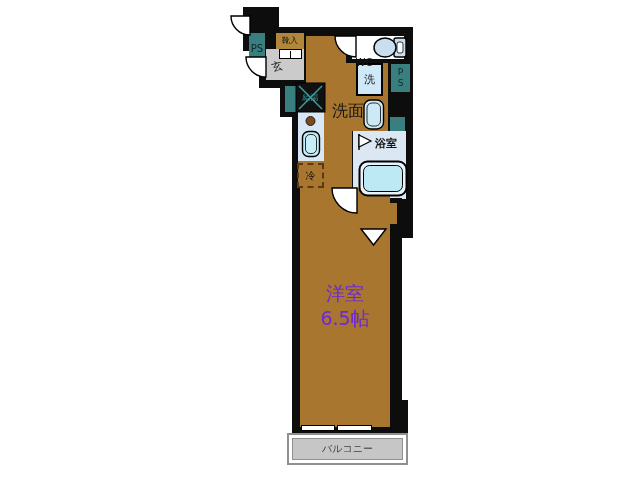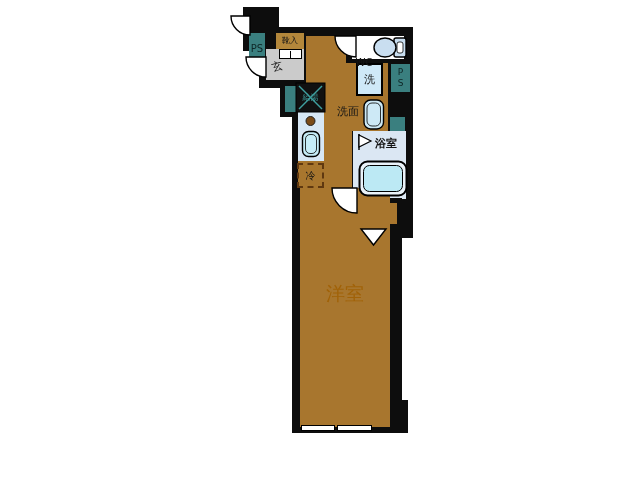--- a/index.html
+++ b/index.html
@@ -15,21 +15,21 @@
   .brown{background:#a8762e;}
   .teal{background:#3a7f7f;}
   .gray{background:#cbcbcb;}
   .blue{background:#d7e7f5;}
   .whitefill{background:#ffffff;}
   
   .lbl{display:flex;align-items:center;justify-content:center;
        color:#151515;line-height:1;white-space:nowrap;}
   .z1{z-index:1}.z2{z-index:2}.z4{z-index:4}
   #fixtures{position:absolute;left:0;top:0;z-index:3;pointer-events:none;}
-  .room-label{position:absolute;z-index:4;text-align:center;color:#a16207;}
+  .room-label{position:absolute;z-index:4;text-align:center;color:#6d28d9;}
   .room-label .line{display:block;}
 </style>
 </head>
 <body>
 
 <div id="canvas">
 
   <div class="abs wall z1" style="left:243px;top:7px;width:36px;height:44px;"></div>
   <div class="abs wall z1" style="left:268px;top:27px;width:145px;height:9px;"></div>
   <div class="abs wall z1" style="left:259px;top:27px;width:47px;height:61px;"></div>
@@ -83,39 +83,45 @@
 
   <div class="abs z2 lbl" style="left:297px;top:163px;width:27px;height:25px;border:2px dashed #5f3810;box-sizing:border-box;font-size:10px;">
     <span>冷</span>
   </div>
 
   <div class="abs z2" style="left:353px;top:131px;width:53px;height:68px;background:#dbe7f3;"></div>
   <div class="abs z4 lbl" style="left:371px;top:136px;width:30px;height:14px;font-size:11px;font-weight:bold;">
     <span>浴室</span>
   </div>
 
-  <div class="abs z4 lbl" style="left:332px;top:103px;width:32px;height:16px;font-size:11px;">
+  <div class="abs z4 lbl" style="left:332px;top:103px;width:32px;height:16px;font-size:16px;">
     <span>洗面</span>
   </div>
 
   <div class="abs wall z2" style="left:351px;top:198px;width:51px;height:31px;"></div>
   <div class="abs brown z2 lbl" style="left:356px;top:203px;width:41px;height:21px;font-size:9px;">
     <span>CL</span>
   </div>
 
   <div class="abs brown z2" style="left:300px;top:188px;width:90px;height:239px;"></div>
   <div class="room-label" style="left:300px;top:281px;width:90px;font-size:19px;line-height:1.3;">
     <span class="line">洋室</span>
+    <span class="line">6.5帖</span>
   </div>
 
   <div class="abs teal z2" style="left:285px;top:86px;width:11px;height:26px;"></div>
 
   <div class="abs z2" style="left:301px;top:425px;width:34px;height:6px;background:#fff;border:1px solid #000;box-sizing:border-box;"></div>
   <div class="abs z2" style="left:337px;top:425px;width:35px;height:6px;background:#fff;border:1px solid #000;box-sizing:border-box;"></div>
 
+  <div class="abs z2" style="left:287px;top:433px;width:121px;height:32px;background:#fff;border:2px solid #909090;box-sizing:border-box;">
+    <div class="abs lbl" style="left:3px;top:3px;right:3px;bottom:3px;background:#c6c6c6;border:1px solid #909090;font-size:10px;color:#3c3c3c;">
+      <span>バルコニー</span>
+    </div>
+  </div>
 
   <svg id="fixtures" width="640" height="480" viewBox="0 0 640 480">
 
     <g>
       <rect x="296" y="83" width="29" height="29" fill="#111" stroke="#000" stroke-width="1"></rect>
       <line x1="299" y1="86" x2="322" y2="109" stroke="#3fa0a0" stroke-width="1.5"></line>
       <line x1="322" y1="86" x2="299" y2="109" stroke="#3fa0a0" stroke-width="1.5"></line>
     </g>
 
     <path d="M250,16 L231,16 A19,19 0 0 0 250,35 Z" fill="#fff" stroke="#000" stroke-width="1.4"></path>

